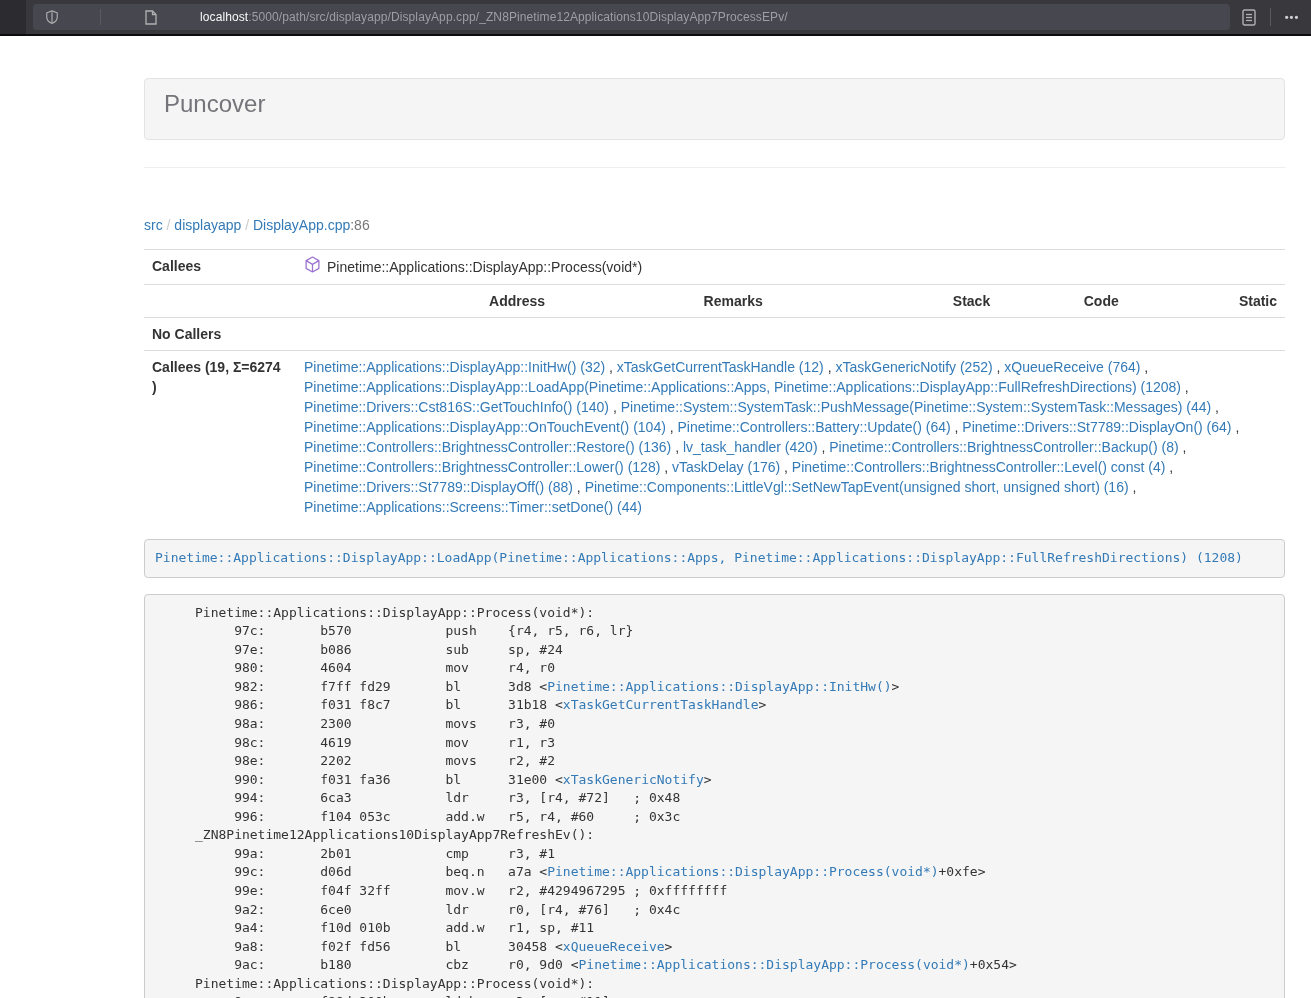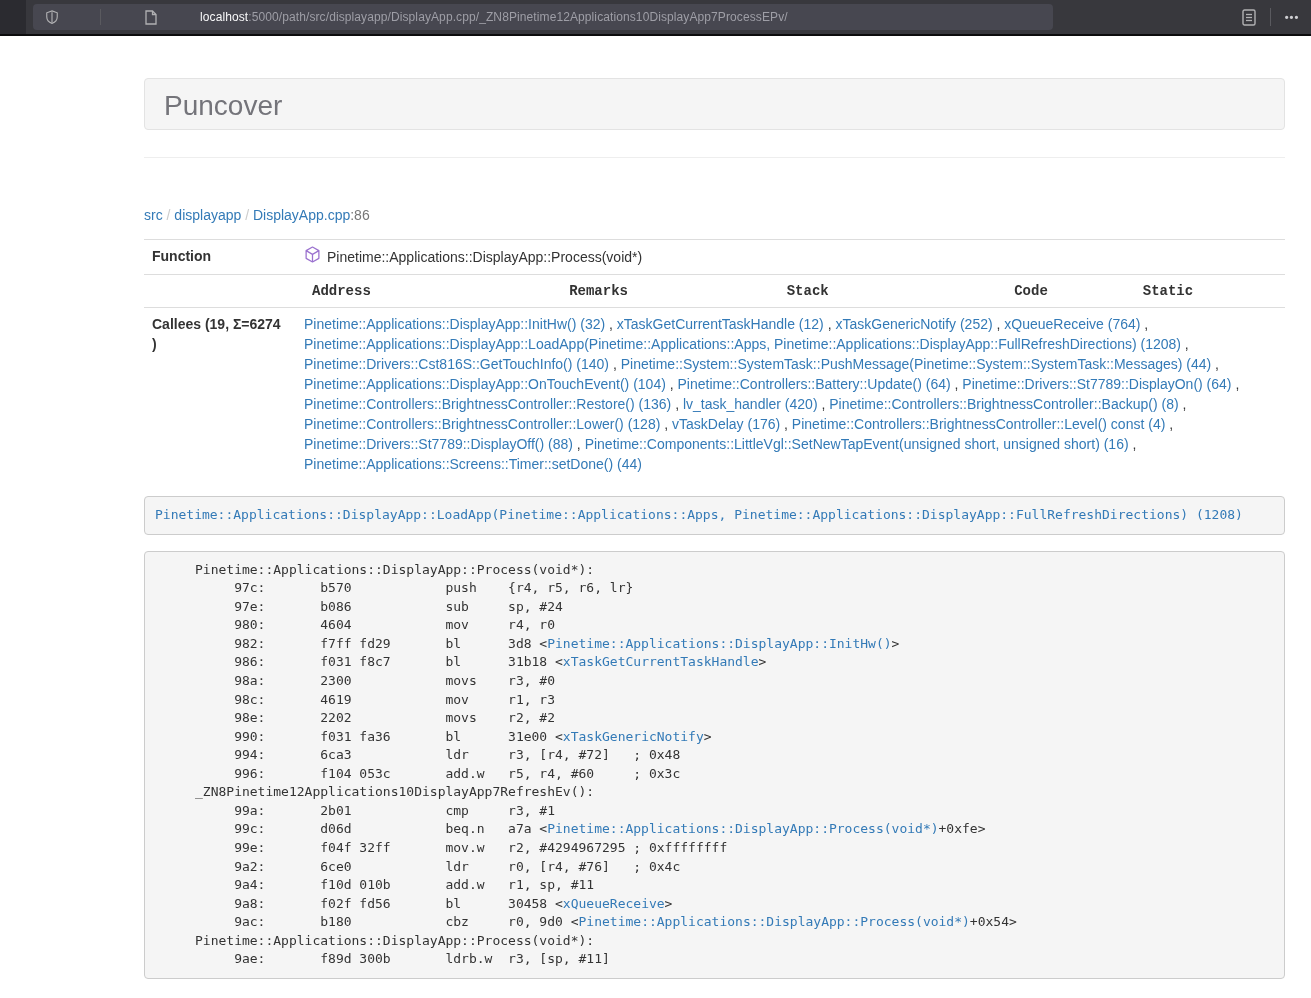--- a/index.html
+++ b/index.html
@@ -5,48 +5,48 @@
   * { margin:0; padding:0; box-sizing:border-box; }
   html,body { width:1311px; height:998px; overflow:hidden; background:#fff;
     font-family:"Liberation Sans", sans-serif; color:#333; }
   a { text-decoration:none; cursor:pointer; }
   .link { color:var(--c-link,#337ab7); }
 
   
   .browser-bar { position:absolute; top:0; left:0; width:1311px; height:36px;
     background:var(--c-toolbar,#38383d); border-bottom:2px solid #0c0c0d; }
   .corner-block { position:absolute; left:0; top:0; width:26px; height:34px; background:#2b2b30; }
-  .url-field { position:absolute; left:33px; top:4px; width:1020px; height:26px;
+  .url-field { position:absolute; left:33px; top:4px; width:1197px; height:26px;
     background:var(--c-urlfield,#474750); border-radius:4px; display:flex; align-items:center;
     padding:0 8px; color:#b1b1b3; font-size:12px;gap:30px; }
   .field-sep { width:1px; height:16px; background:#5a5a5f; margin:0 9px 0 7px; }
   .url-text { white-space:nowrap; overflow:hidden; letter-spacing:0.1px; }
   .url-domain { color:#f9f9fa; }
   .url-rest { color:#9e9ea6; }
   .bar-right { position:absolute; right:8px; top:4px; height:26px; display:flex; align-items:center; }
   .bar-sep { width:1px; height:18px; background:#5a5a5f; margin:0 10px; }
   .icon-btn { display:flex; align-items:center; justify-content:center; width:22px; height:24px; }
 
   
   .page { position:absolute; top:36px; left:0; width:1311px; height:962px; overflow:hidden; background:#fff; }
   .container { margin-left:144px; width:1141px; }
   .well { margin-top:42px; background:#f5f5f5; border:1px solid #e3e3e3; border-radius:4px;
-    padding:11px 19px 7px; font-size:28px; color:#74747a; }
+    padding:11px 19px 21px; font-size:24px; color:#74747a; }
   hr { border:none; border-top:1px solid #eee; margin:27px 0 15px; }
   .breadcrumb { font-size:14px; line-height:20px; margin-bottom:14px;margin-top:47px; }
   .bc-sep { color:#ccc; }
   .bc-suffix { color:#777; }
 
   table.main { width:100%; border-collapse:collapse; font-size:14px; }
   table.main > tbody > tr > td { border-top:1px solid var(--c-border,#ddd);
     vertical-align:top; padding:6px 8px; line-height:20px; }
   td.label-col { width:152px; font-weight:bold; padding-left:16px; }
   td.nested-cell { padding:0 !important; }
   table.inner { width:100%; border-collapse:collapse; font-size:14px; }
-  table.inner th { text-align:left; font-weight:bold; padding:6px 8px 6px 16px; line-height:20px;font-family:Liberation Mono, monospace; }
+  table.inner th { text-align:right; font-weight:bold; padding:6px 8px 6px 16px; line-height:20px; }
   table.inner td { border-top:1px solid var(--c-border,#ddd); padding:6px 8px 6px 16px; line-height:20px; }
   .col-address { width:26%; } .col-remarks { width:22%; } .col-stack { width:23%; }
   .col-code { width:13%; } .col-static { width:16%; }
 
   .func-cell { display:flex; align-items:center; }
   .cube-icon { margin-right:6px; flex:0 0 auto; }
 
   pre.box { background:var(--c-prebg,#f5f5f5); border:1px solid #ccc; border-radius:4px;
     padding:9px 10px; margin:16px 0 15px; font-family:"DejaVu Sans Mono", monospace;
     font-size:13px; line-height:18.57px; color:#333; white-space:pre; overflow:hidden; }
@@ -95,21 +95,21 @@
       <span>Puncover</span>
     </div>
 
     <hr>
 
     <div class="breadcrumb"><a class="link">src</a><span class="bc-sep"> / </span><a class="link">displayapp</a><span class="bc-sep"> / </span><a class="link">DisplayApp.cpp</a><span class="bc-suffix">:86</span></div>
 
     <table class="main">
       <tbody>
         <tr>
-          <td class="label-col">Function</td>
+          <td class="label-col">Callees</td>
           <td>
             <span class="func-cell">
               <span class="cube-icon">
                 <svg width="17" height="17" viewBox="0 0 16 16">
                     <path d="M8 1 L14 4.4 V11.6 L8 15 L2 11.6 V4.4 Z M2 4.4 L8 7.9 L14 4.4 M8 7.9 V15" fill="none" stroke="#9b72cf" stroke-width="1.2" stroke-linejoin="round"></path>
                   </svg>
               </span>
               <span>Pinetime::Applications::DisplayApp::Process(void*)</span>
             </span>
           </td>
@@ -124,20 +124,24 @@
                   <th class="col-remarks">Remarks</th>
                   <th class="col-stack">Stack</th>
                   <th class="col-code">Code</th>
                   <th class="col-static">Static</th>
                 </tr>
               </tbody>
             </table>
           </td>
         </tr>
         <tr>
+          <td class="label-col">No Callers</td>
+          <td></td>
+        </tr>
+        <tr>
           <td class="label-col">Callees (19, Σ=6274 )</td>
           <td><a class="link">Pinetime::Applications::DisplayApp::InitHw() (32)</a> , <a class="link">xTaskGetCurrentTaskHandle (12)</a> , <a class="link">xTaskGenericNotify (252)</a> , <a class="link">xQueueReceive (764)</a> , <a class="link">Pinetime::Applications::DisplayApp::LoadApp(Pinetime::Applications::Apps, Pinetime::Applications::DisplayApp::FullRefreshDirections) (1208)</a> , <a class="link">Pinetime::Drivers::Cst816S::GetTouchInfo() (140)</a> , <a class="link">Pinetime::System::SystemTask::PushMessage(Pinetime::System::SystemTask::Messages) (44)</a> , <a class="link">Pinetime::Applications::DisplayApp::OnTouchEvent() (104)</a> , <a class="link">Pinetime::Controllers::Battery::Update() (64)</a> , <a class="link">Pinetime::Drivers::St7789::DisplayOn() (64)</a> , <a class="link">Pinetime::Controllers::BrightnessController::Restore() (136)</a> , <a class="link">lv_task_handler (420)</a> , <a class="link">Pinetime::Controllers::BrightnessController::Backup() (8)</a> , <a class="link">Pinetime::Controllers::BrightnessController::Lower() (128)</a> , <a class="link">vTaskDelay (176)</a> , <a class="link">Pinetime::Controllers::BrightnessController::Level() const (4)</a> , <a class="link">Pinetime::Drivers::St7789::DisplayOff() (88)</a> , <a class="link">Pinetime::Components::LittleVgl::SetNewTapEvent(unsigned short, unsigned short) (16)</a> , <a class="link">Pinetime::Applications::Screens::Timer::setDone() (44)</a></td>
         </tr>
       </tbody>
     </table>
 
     <pre class="box"><a class="link">Pinetime::Applications::DisplayApp::LoadApp(Pinetime::Applications::Apps, Pinetime::Applications::DisplayApp::FullRefreshDirections) (1208)</a></pre>
 
     <pre class="box"><div class="code-line">Pinetime::Applications::DisplayApp::Process(void*):</div><div class="code-line">     97c:       b570            push    {r4, r5, r6, lr}</div><div class="code-line">     97e:       b086            sub     sp, #24</div><div class="code-line">     980:       4604            mov     r4, r0</div><div class="code-line">     982:       f7ff fd29       bl      3d8 &lt;<a class="link">Pinetime::Applications::DisplayApp::InitHw()</a>&gt;</div><div class="code-line">     986:       f031 f8c7       bl      31b18 &lt;<a class="link">xTaskGetCurrentTaskHandle</a>&gt;</div><div class="code-line">     98a:       2300            movs    r3, #0</div><div class="code-line">     98c:       4619            mov     r1, r3</div><div class="code-line">     98e:       2202            movs    r2, #2</div><div class="code-line">     990:       f031 fa36       bl      31e00 &lt;<a class="link">xTaskGenericNotify</a>&gt;</div><div class="code-line">     994:       6ca3            ldr     r3, [r4, #72]   ; 0x48</div><div class="code-line">     996:       f104 053c       add.w   r5, r4, #60     ; 0x3c</div><div class="code-line">_ZN8Pinetime12Applications10DisplayApp7RefreshEv():</div><div class="code-line">     99a:       2b01            cmp     r3, #1</div><div class="code-line">     99c:       d06d            beq.n   a7a &lt;<a class="link">Pinetime::Applications::DisplayApp::Process(void*)</a>+0xfe&gt;</div><div class="code-line">     99e:       f04f 32ff       mov.w   r2, #4294967295 ; 0xffffffff</div><div class="code-line">     9a2:       6ce0            ldr     r0, [r4, #76]   ; 0x4c</div><div class="code-line">     9a4:       f10d 010b       add.w   r1, sp, #11</div><div class="code-line">     9a8:       f02f fd56       bl      30458 &lt;<a class="link">xQueueReceive</a>&gt;</div><div class="code-line">     9ac:       b180            cbz     r0, 9d0 &lt;<a class="link">Pinetime::Applications::DisplayApp::Process(void*)</a>+0x54&gt;</div><div class="code-line">Pinetime::Applications::DisplayApp::Process(void*):</div><div class="code-line">     9ae:       f89d 300b       ldrb.w  r3, [sp, #11]</div></pre>
 

